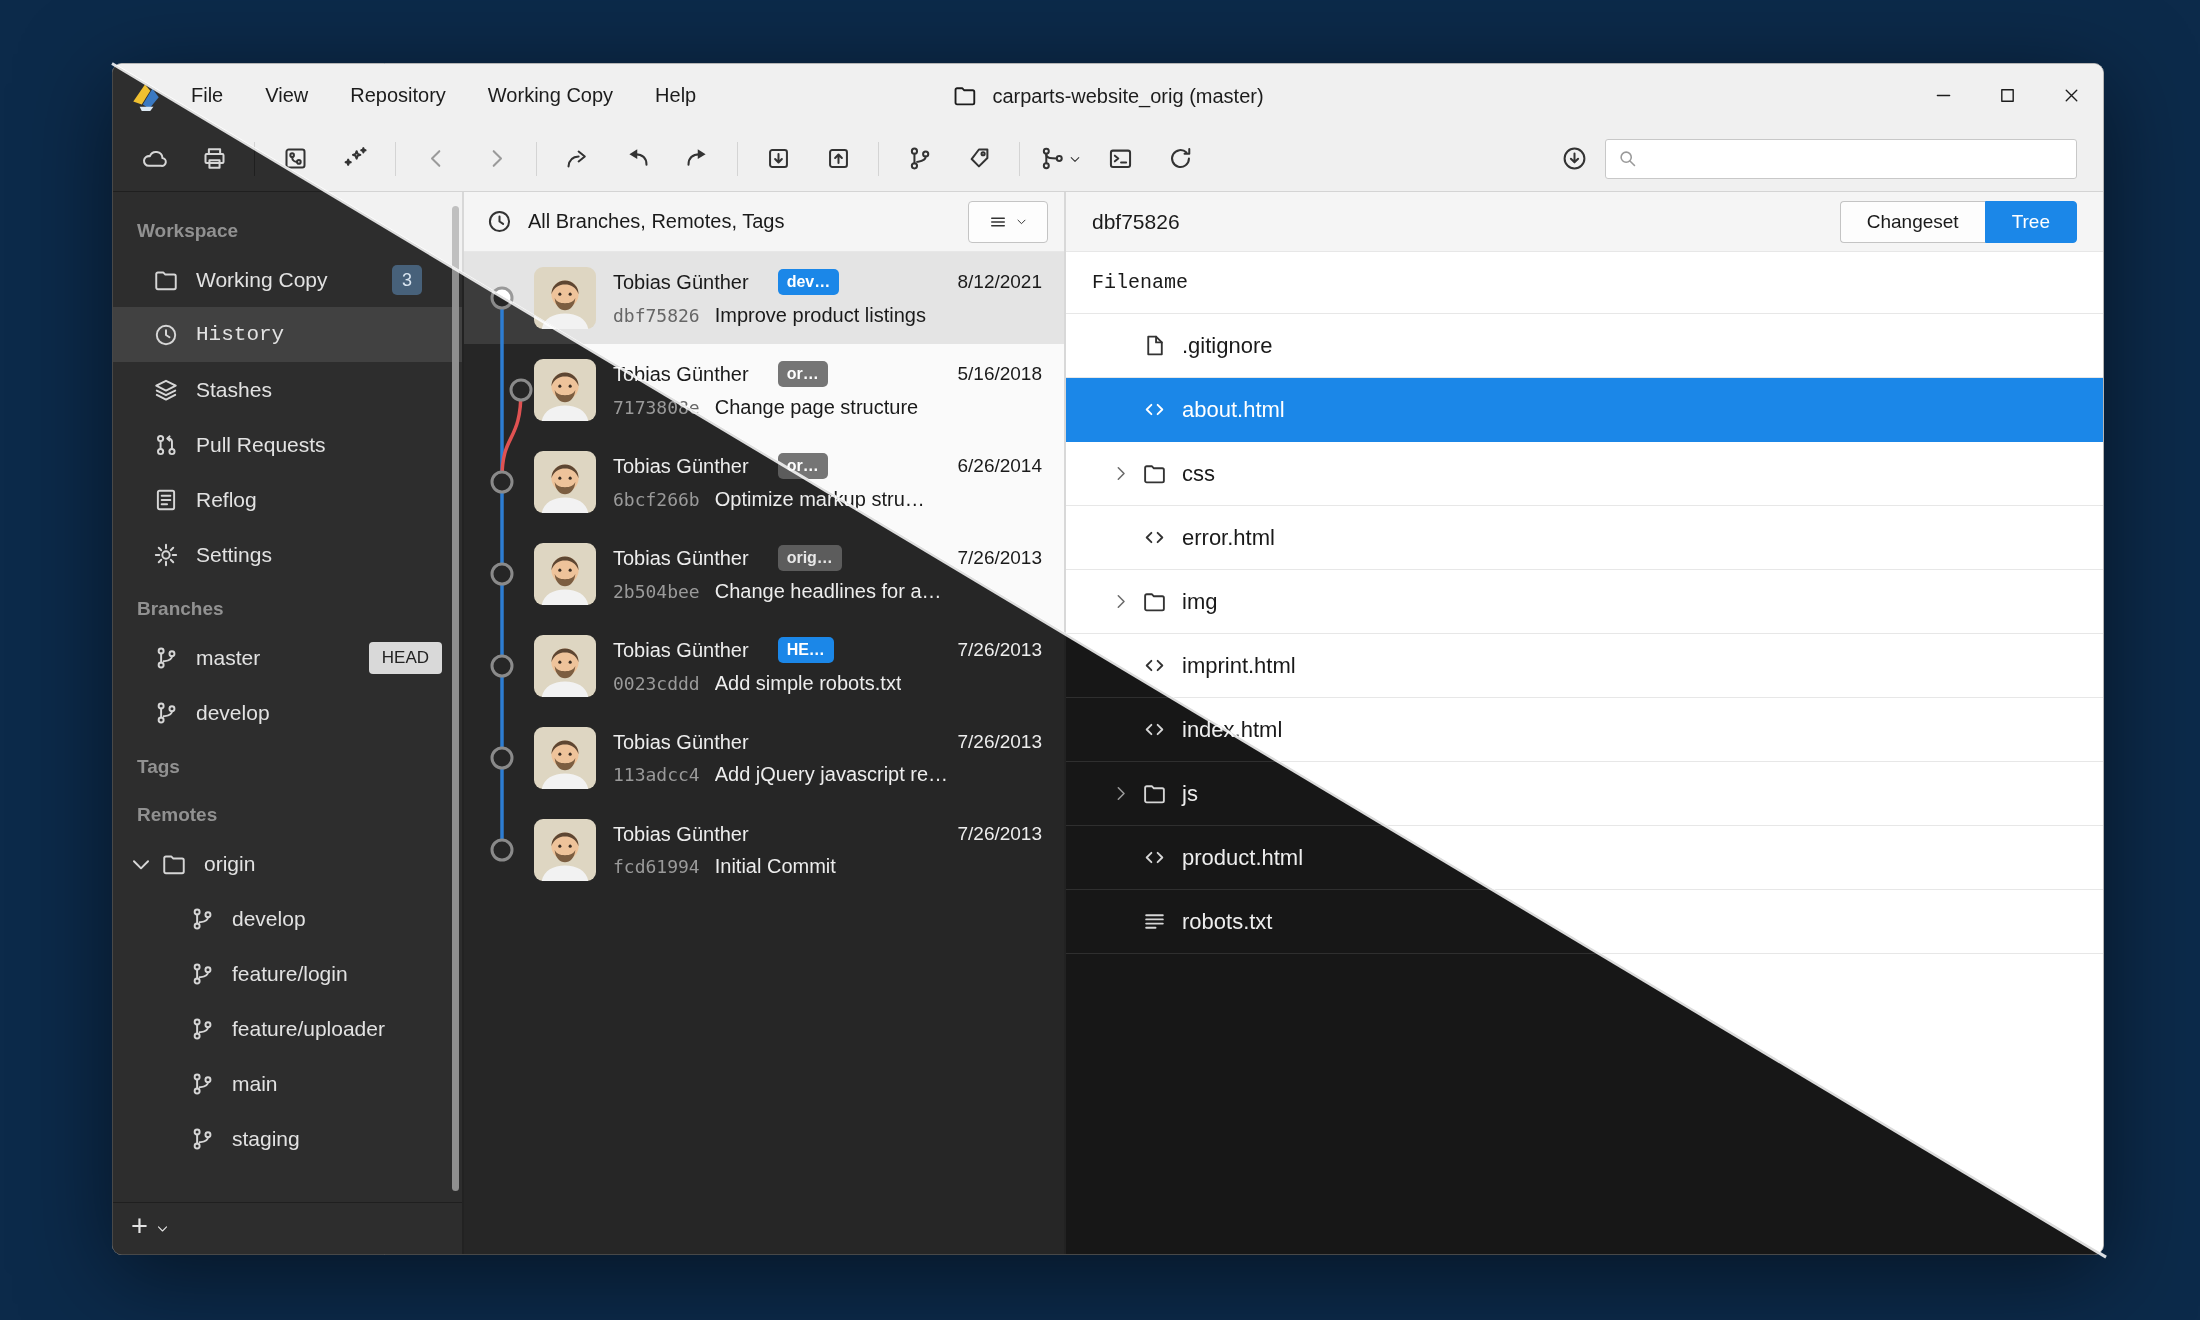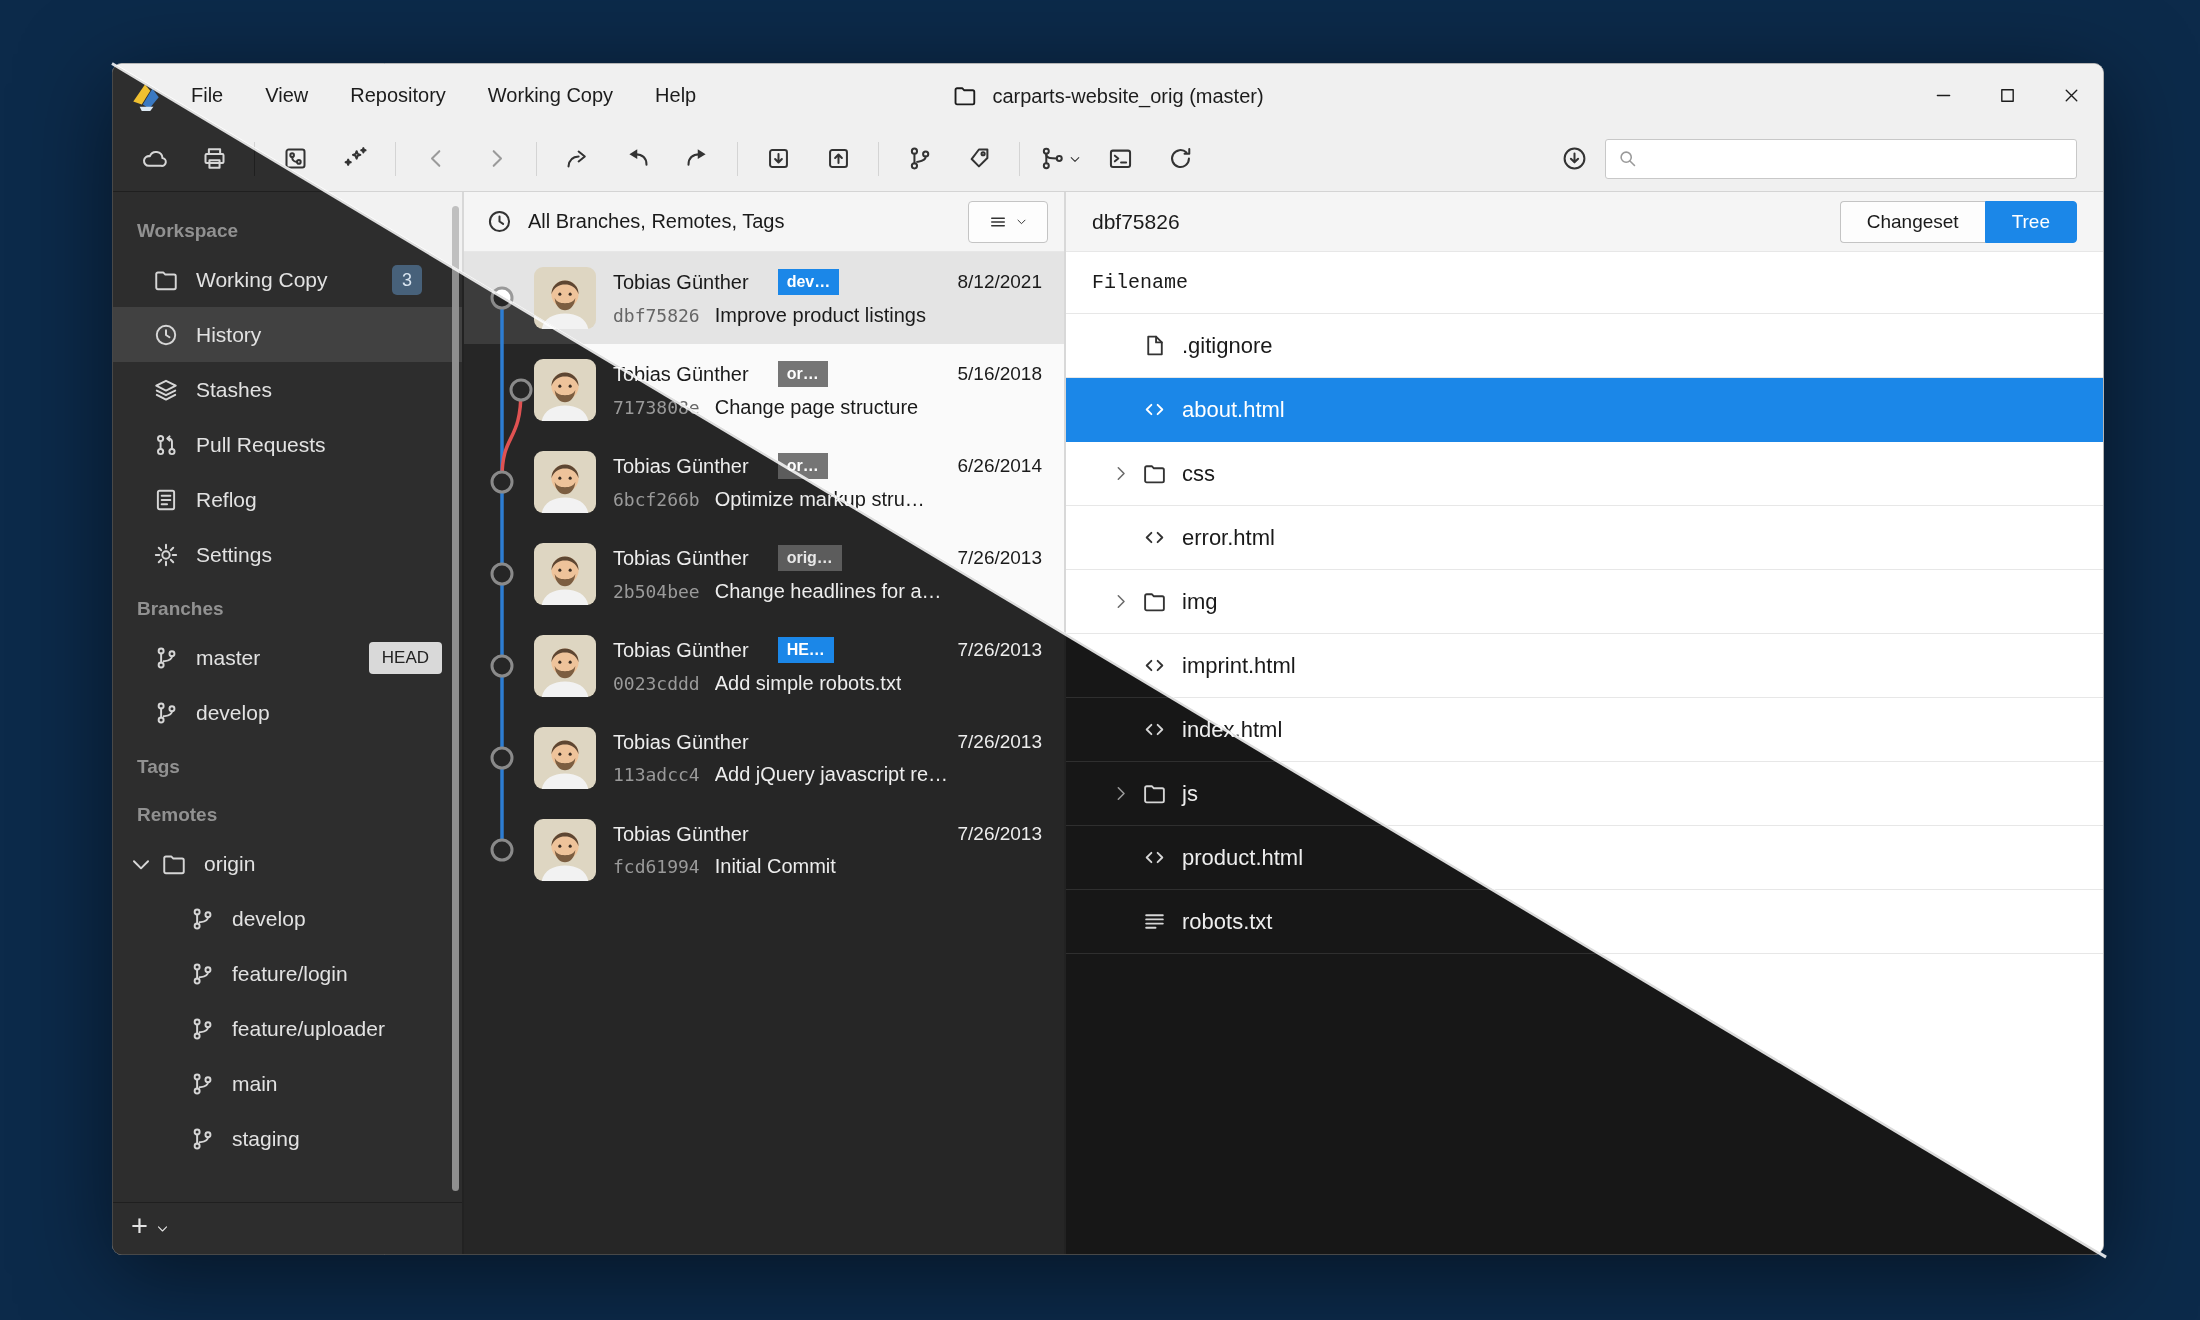--- a/index.html
+++ b/index.html
@@ -94,21 +94,21 @@
   .main { flex:1; display:flex; min-height:0; }
 
   
   .sidebar { width:351px; flex:0 0 auto; background:var(--side-bg); color:var(--side-fg);
              border-right:2px solid var(--side-border); position:relative; padding-top:12px; }
   .side-section { padding:16px 0 10px 24px; font-size:19px; font-weight:bold;
                   color:var(--section-fg); }
   .side-item { height:55px; display:flex; align-items:center; padding-left:40px; gap:17px;
                font-size:21px; position:relative; }
   .side-item svg.ic { width:26px; height:26px; color:var(--icon); flex:0 0 auto; }
-  .side-item.active { background:var(--side-sel); }
+  .side-item.active { background:var(--side-sel);font-family:Liberation Mono, monospace; }
   .side-item.indent { padding-left:76px; }
   .side-item.haschev { padding-left:48px;align-items:center; }
   .expander { position:absolute; left:15px; width:20px; height:20px; color:var(--icon); }
   .count { margin-left:auto; margin-right:40px; background:var(--count-bg); color:var(--count-fg);
            font-size:18px; line-height:1; padding:6px 10px; border-radius:5px; }
   .head-pill { margin-left:auto; margin-right:20px; background:var(--head-pill-bg);
                color:var(--head-pill-fg); font-size:17px; padding:6px 13px; border-radius:4px; }
   .side-scroll { position:absolute; right:3px; top:14px; width:7px; height:985px;
                  background:var(--scroll-thumb); border-radius:4px; }
   .side-bottom { position:absolute; bottom:0; left:0; right:0; height:52px;
@@ -135,21 +135,21 @@
   .graph .gl { stroke:var(--graph-blue); stroke-width:3.5; }
   .graph .gr { stroke:var(--graph-red); stroke-width:3.5; fill:none; }
   .graph .gn { fill:var(--node-fill); stroke:var(--node-stroke); stroke-width:3; }
   .commit { height:92px; display:flex; align-items:center; padding-left:70px; }
   .commit.sel { background:var(--commit-sel); }
   .avatar { width:62px; height:62px; flex:0 0 auto; margin-right:17px; }
   .avatar svg { width:62px; height:62px; }
   .cbody { flex:1; min-width:0; padding-right:22px; }
   .l1 { display:flex; align-items:center; gap:29px; }
   .cauthor { font-size:20px; }
-  .badge { font-size:16px; font-weight:bold; padding:4px 9px; border-radius:0;
+  .badge { font-size:16px; font-weight:bold; padding:4px 9px; border-radius:5px;
            color:#fff; white-space:nowrap; }
   .badge.blue { background:var(--accent); }
   .badge.gray { background:var(--badge-gray-bg); color:var(--badge-gray-fg); }
   .cdate { margin-left:auto; font-size:19px; white-space:nowrap; }
   .l2 { display:flex; gap:15px; margin-top:9px; align-items:baseline; }
   .chash { font-family:"DejaVu Sans Mono", monospace; font-size:18px; color:var(--hash); }
   .cmsg { font-size:20px; white-space:nowrap; overflow:hidden; }
 
   
   .detail { flex:1; display:flex; flex-direction:column; background:var(--det-bg); min-width:0; }

